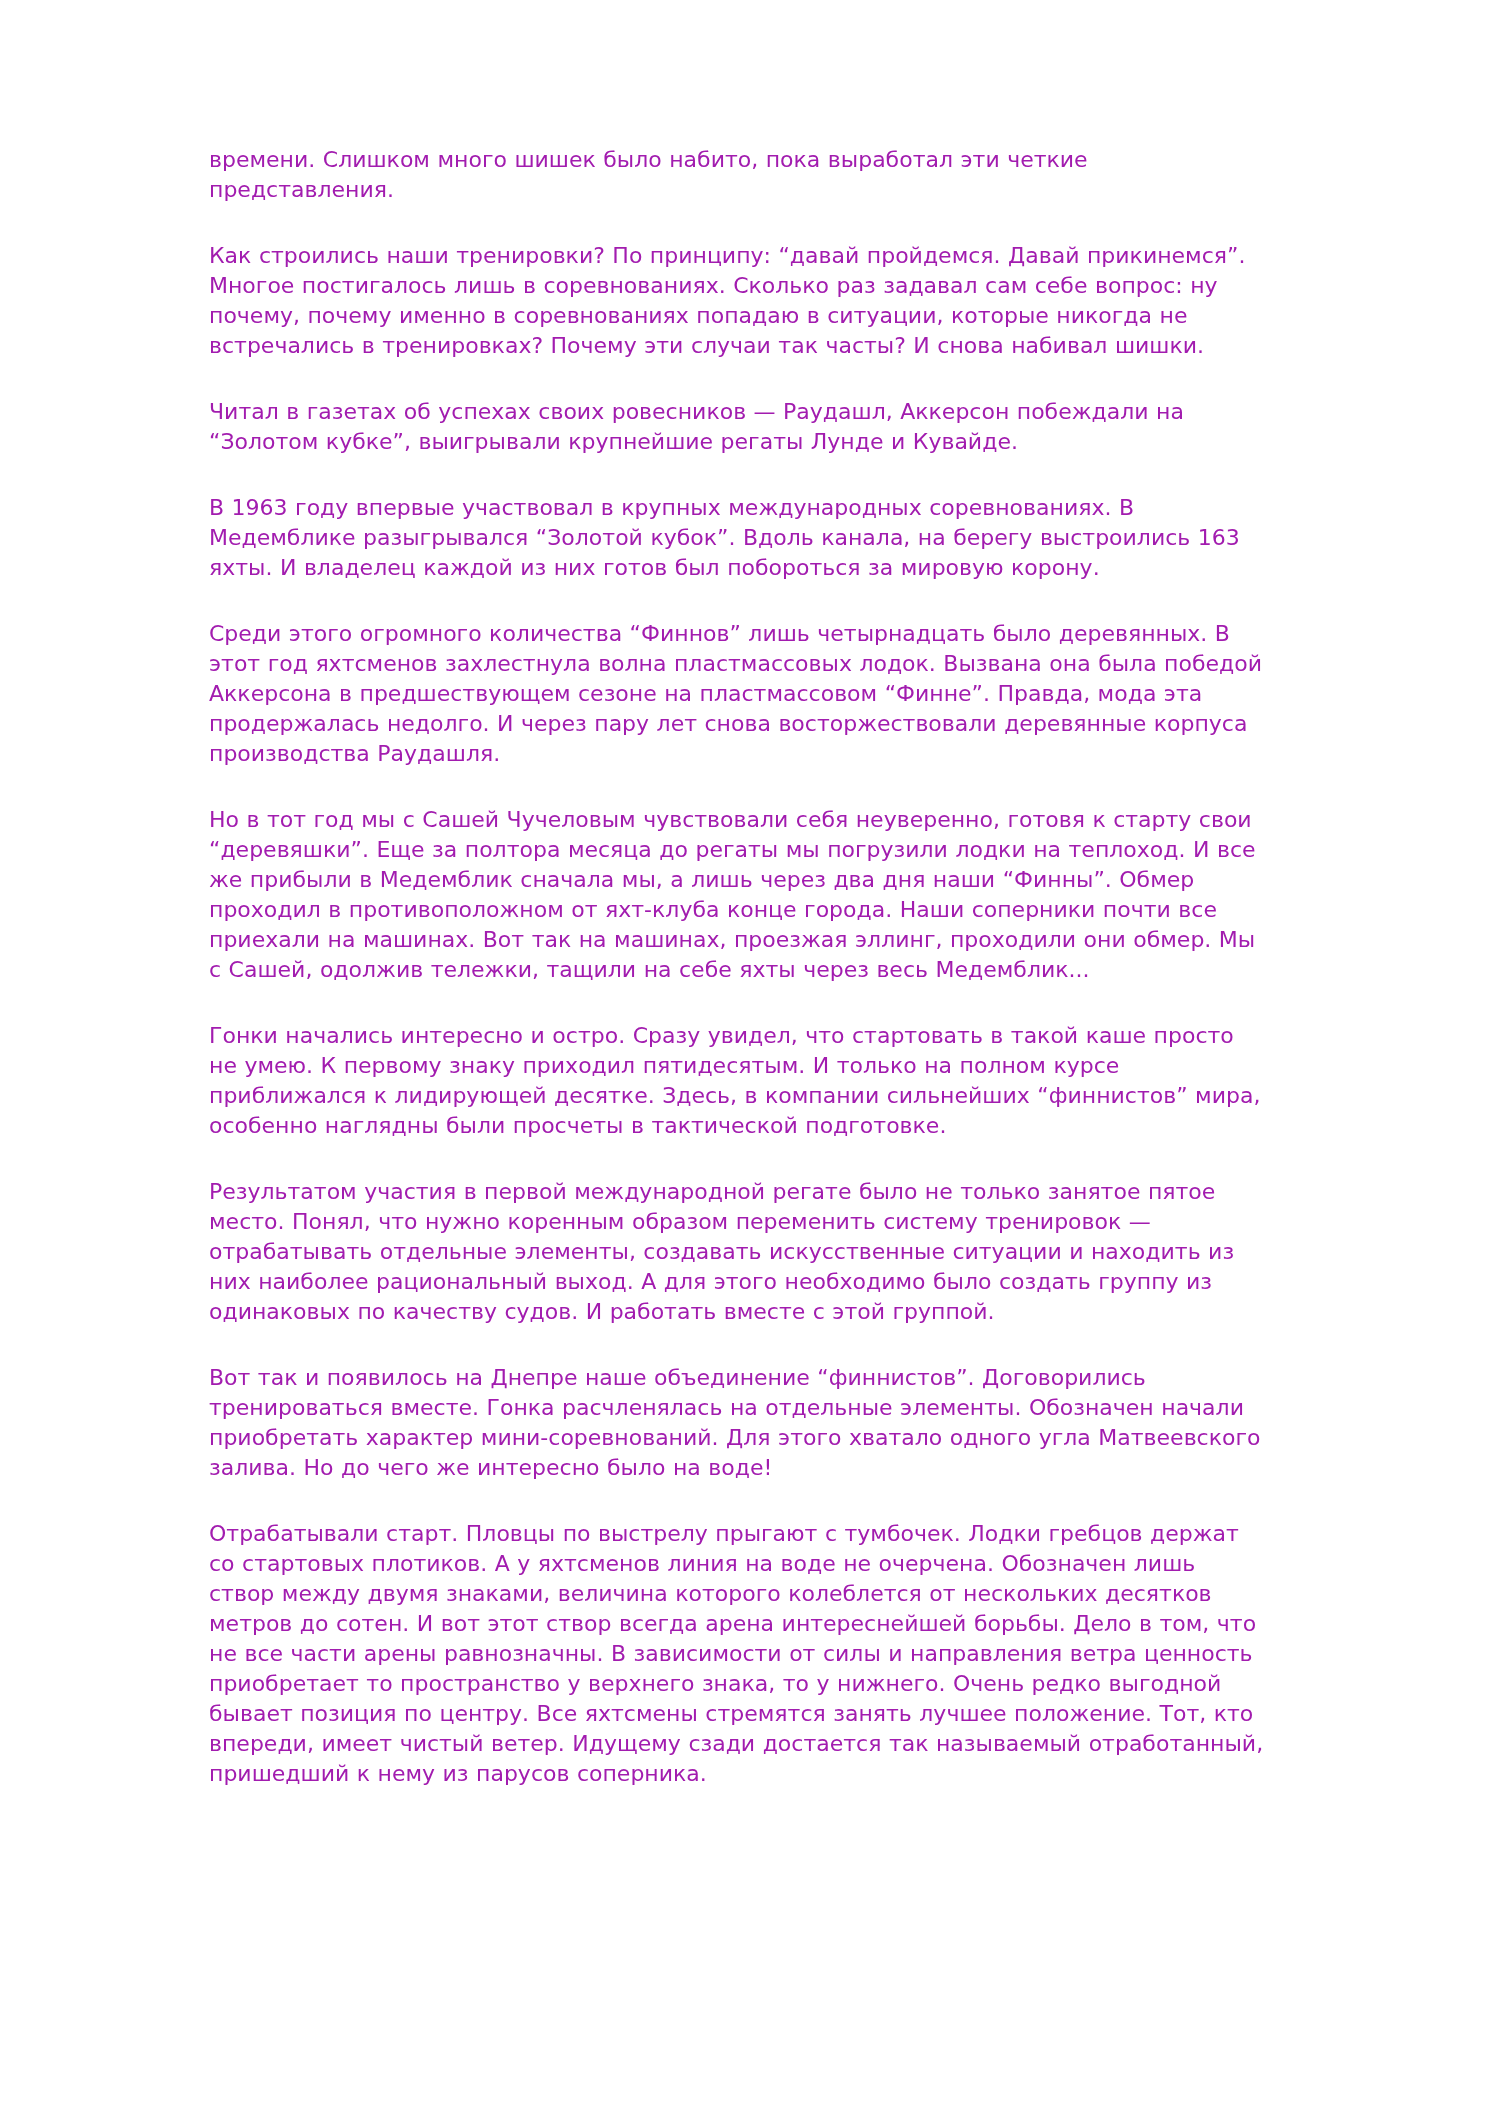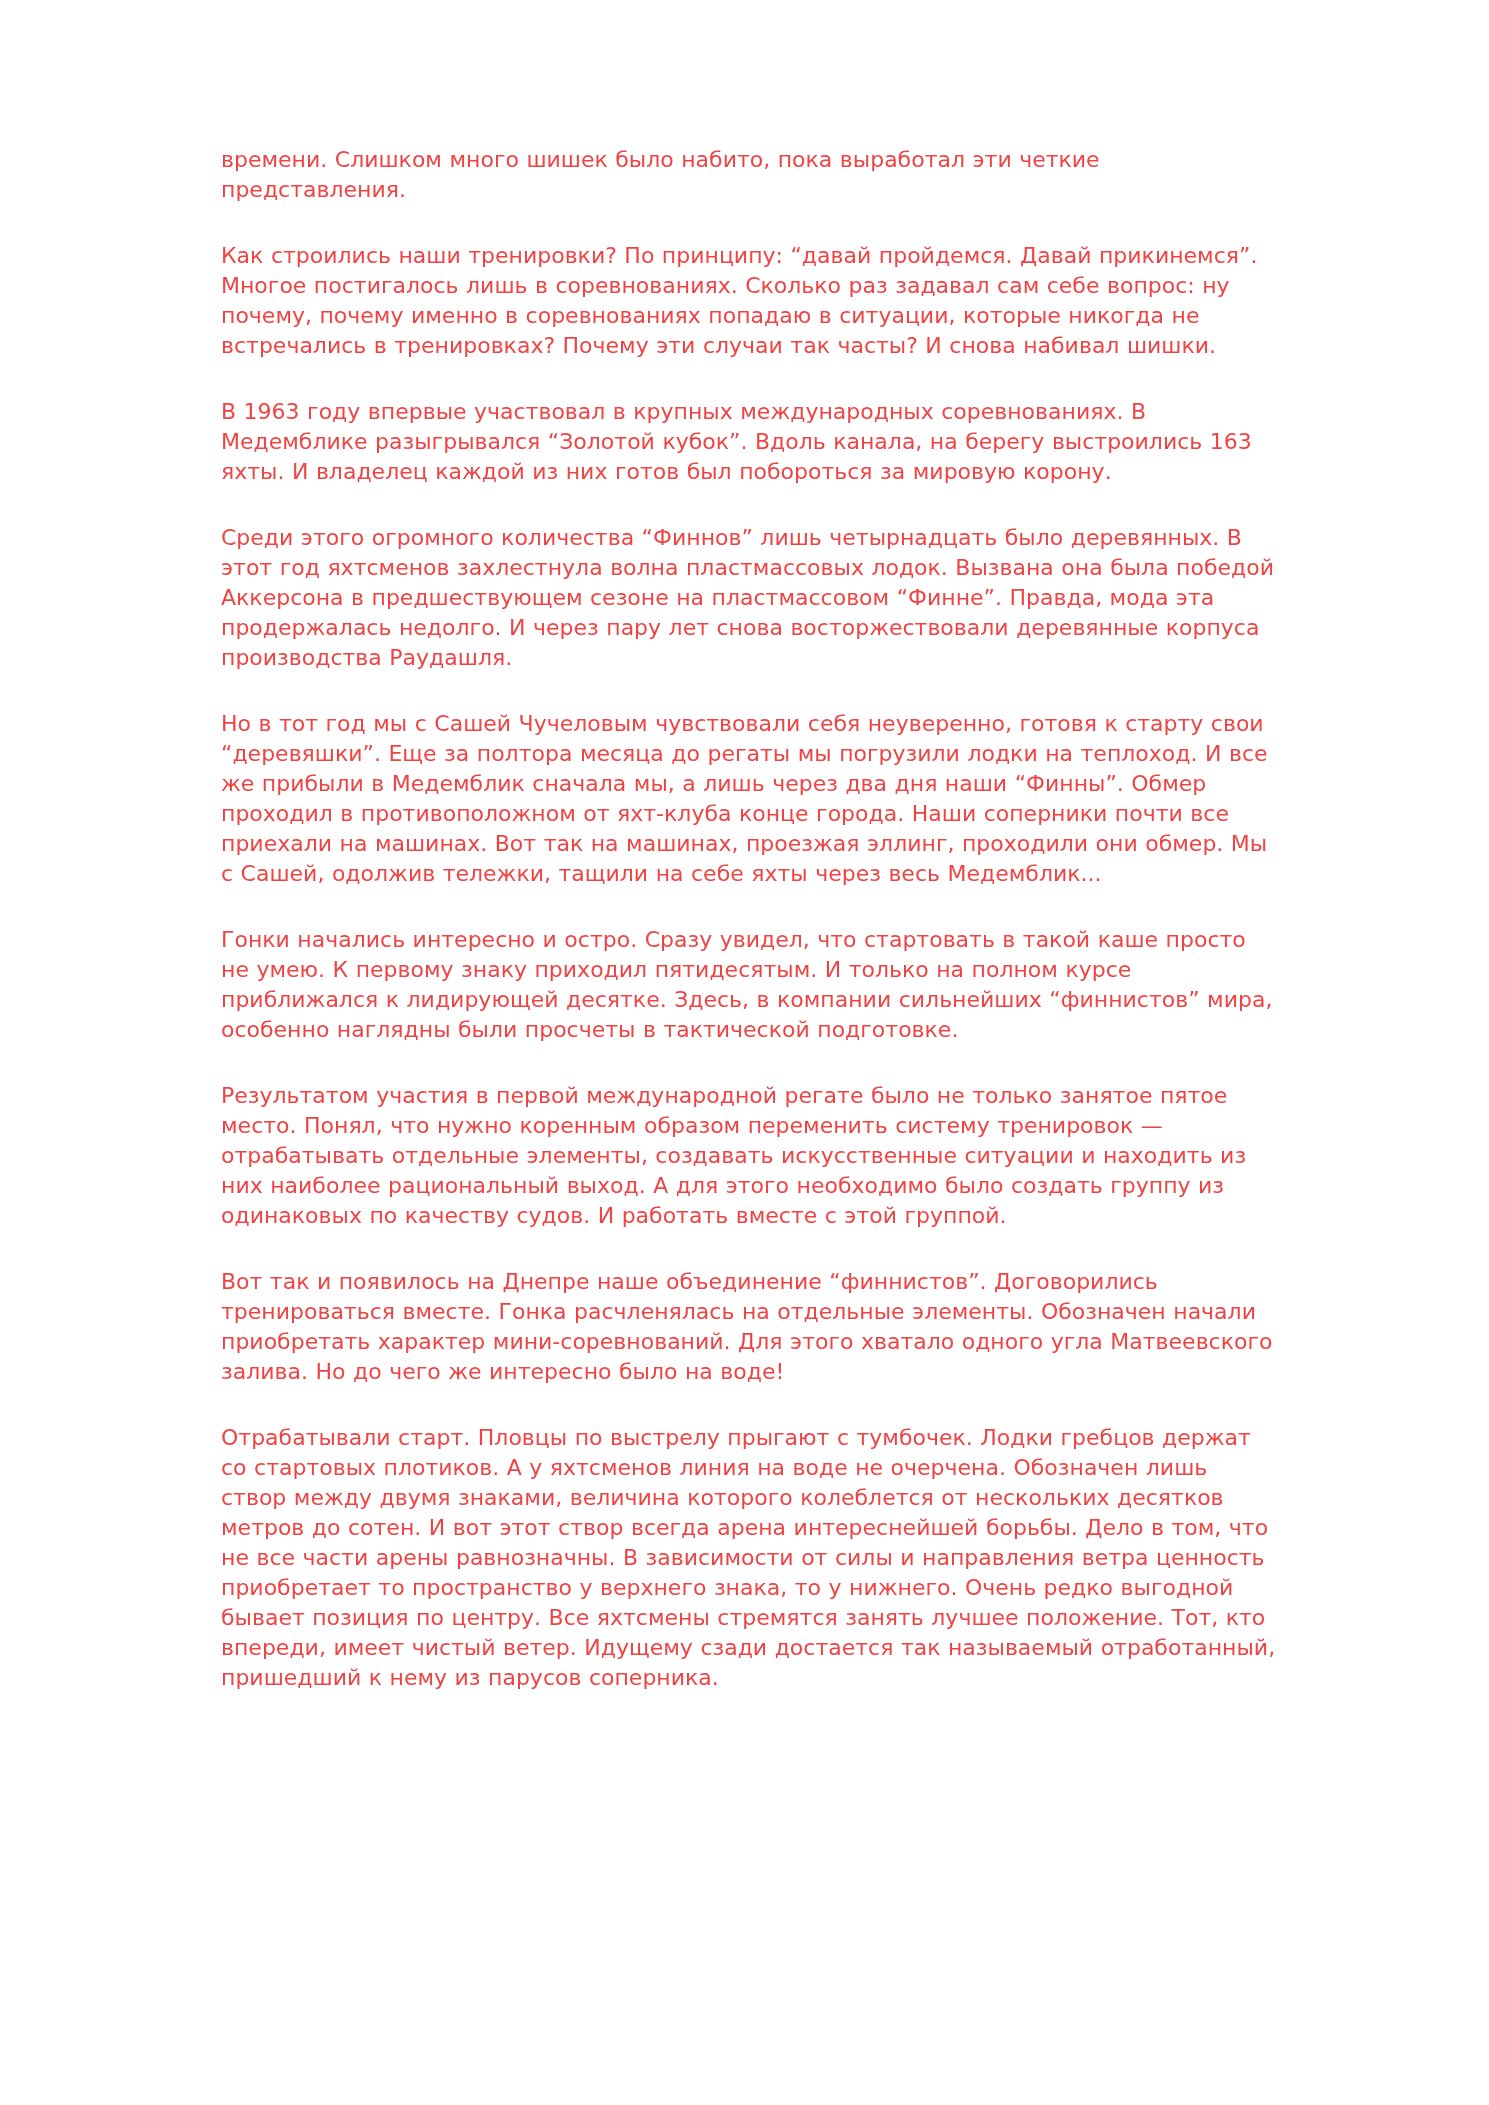--- a/index.html
+++ b/index.html
@@ -17,45 +17,47 @@
     box-sizing: border-box;
     width: 1489px;
     height: 2105px;
     background: #ffffff;
     padding: 145px 150px 40px 205px;
   }
   .text-column {
     width: 1134px;
   }
   .para {
-    margin: 0 0 36px 16px;
+    margin: 0 0 36px 4px;
     padding: 0;
     font-size: 22px;
     line-height: 30px;
-    color: #ef4444;
+    color: #a21caf;
     white-space: pre-line;      
     letter-spacing: 0;
     word-spacing: 0.5px;
     text-align: left;
   }
   .para:last-child {
     margin-bottom: 0;
   }
 </style>
 </head>
 <body style="background: rgb(255, 255, 255);">
 
 <main class="page">
   <div class="text-column" id="paragraph-container" style="color: rgb(0, 0, 0);">
       <p class="para">времени. Слишком много шишек было набито, пока выработал эти четкие
 представления.</p>
       <p class="para">Как строились наши тренировки? По принципу: “давай пройдемся. Давай прикинемся”.
 Многое постигалось лишь в соревнованиях. Сколько раз задавал сам себе вопрос: ну
 почему, почему именно в соревнованиях попадаю в ситуации, которые никогда не
 встречались в тренировках? Почему эти случаи так часты? И снова набивал шишки.</p>
+      <p class="para">Читал в газетах об успехах своих ровесников — Раудашл, Аккерсон побеждали на
+“Золотом кубке”, выигрывали крупнейшие регаты Лунде и Кувайде.</p>
       <p class="para">В 1963 году впервые участвовал в крупных международных соревнованиях. В
 Медемблике разыгрывался “Золотой кубок”. Вдоль канала, на берегу выстроились 163
 яхты. И владелец каждой из них готов был побороться за мировую корону.</p>
       <p class="para">Среди этого огромного количества “Финнов” лишь четырнадцать было деревянных. В
 этот год яхтсменов захлестнула волна пластмассовых лодок. Вызвана она была победой
 Аккерсона в предшествующем сезоне на пластмассовом “Финне”. Правда, мода эта
 продержалась недолго. И через пару лет снова восторжествовали деревянные корпуса
 производства Раудашля.</p>
       <p class="para">Но в тот год мы с Сашей Чучеловым чувствовали себя неуверенно, готовя к старту свои
 “деревяшки”. Еще за полтора месяца до регаты мы погрузили лодки на теплоход. И все

